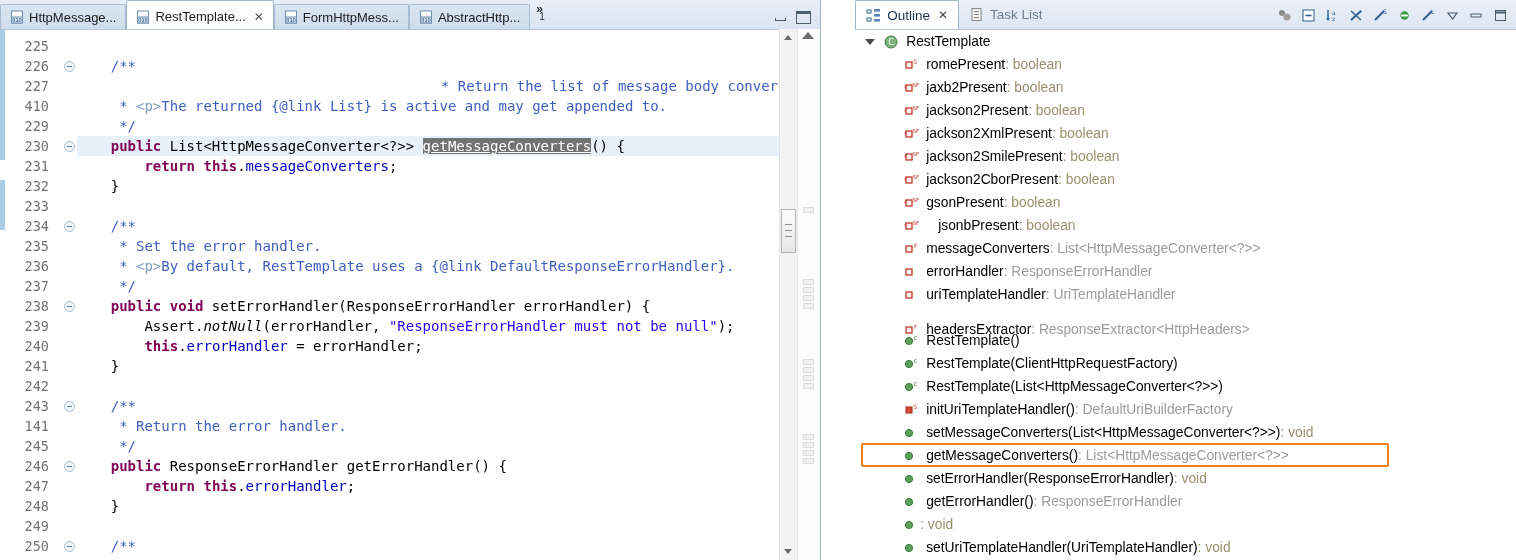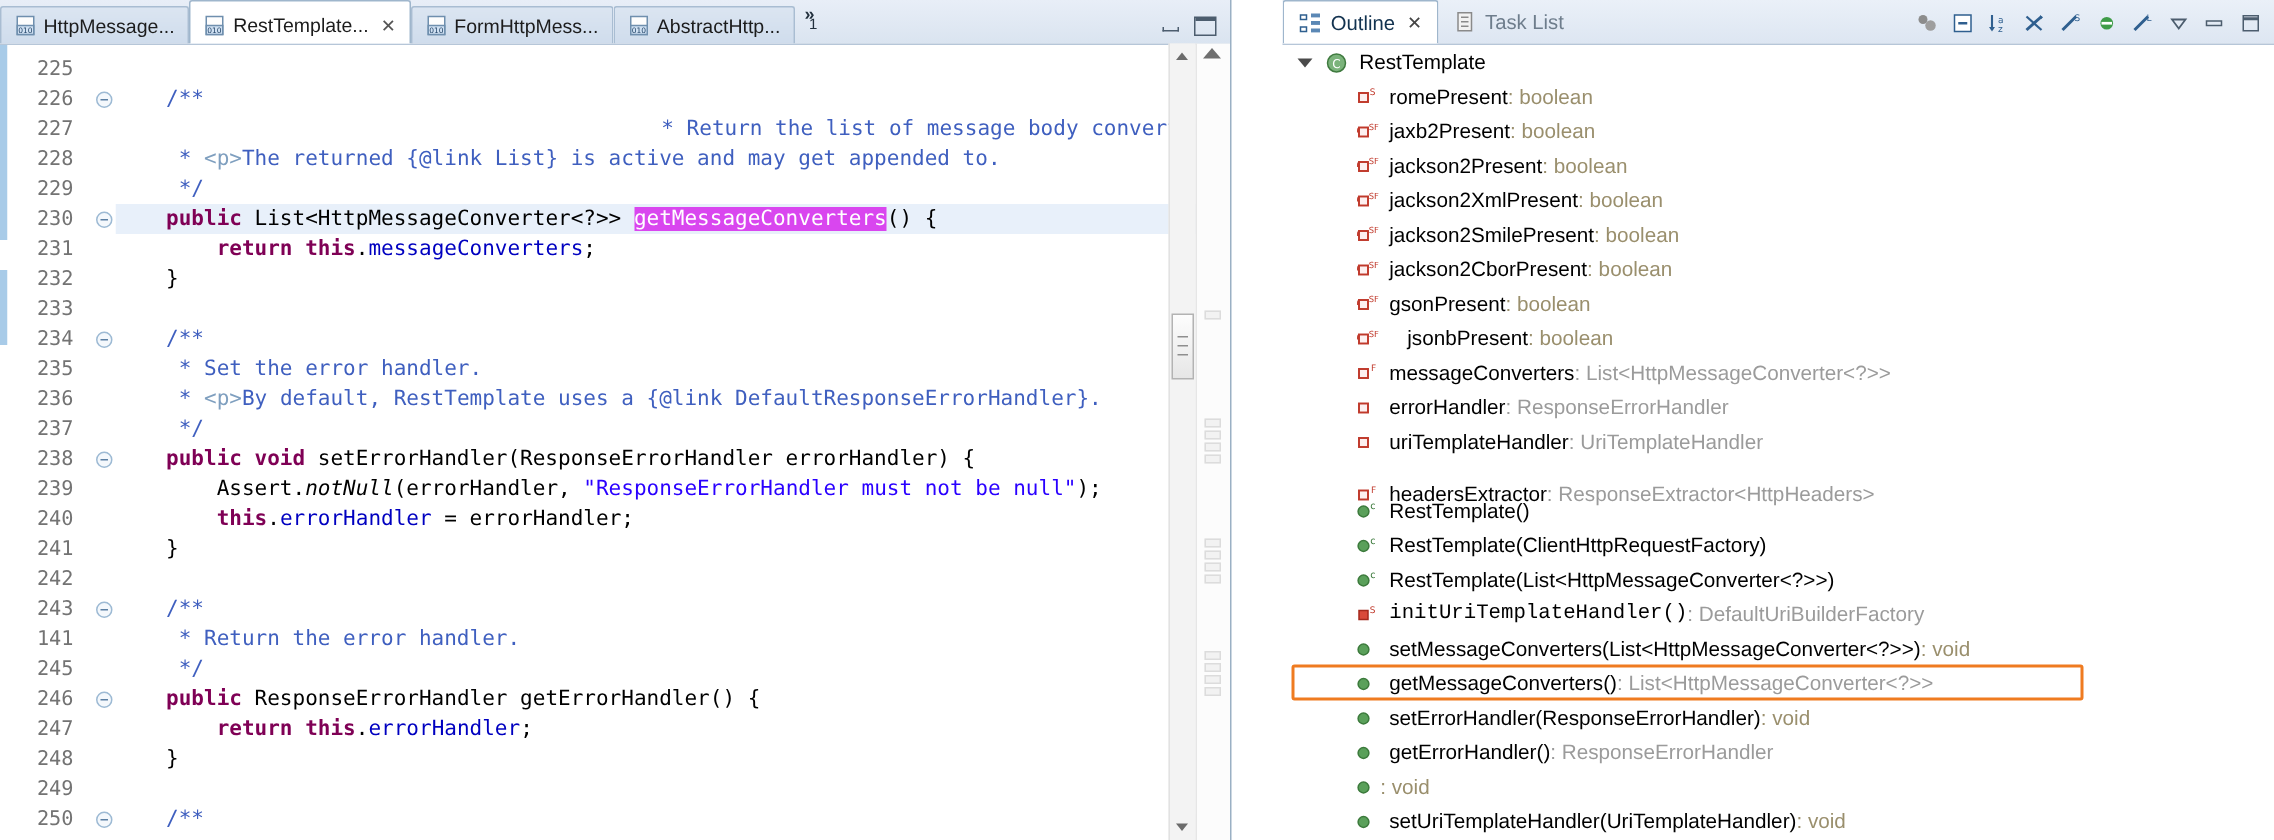--- a/index.html
+++ b/index.html
@@ -174,21 +174,21 @@
 
     <div class="code-wrap">
       <div class="changebar">
         <i id="chg1" style="top: 0px; height: 130px; background: rgb(168, 203, 232);"></i>
         <i id="chg2" style="top: 150px; height: 50px; background: rgb(168, 203, 232);"></i>
       </div>
       <div class="gutter" id="gutter">
           <div class="ln" style="top: 6px;">225</div>
           <div class="ln" style="top: 26px;">226</div>
           <div class="ln" style="top: 46px;">227</div>
-          <div class="ln" style="top: 66px;">228</div>
+          <div class="ln" style="top: 66px;">410</div>
           <div class="ln" style="top: 86px;">229</div>
           <div class="ln" style="top: 106px;">230</div>
           <div class="ln" style="top: 126px;">231</div>
           <div class="ln" style="top: 146px;">232</div>
           <div class="ln" style="top: 166px;">233</div>
           <div class="ln" style="top: 186px;">234</div>
           <div class="ln" style="top: 206px;">235</div>
           <div class="ln" style="top: 226px;">236</div>
           <div class="ln" style="top: 246px;">237</div>
           <div class="ln" style="top: 266px;">238</div>
@@ -214,21 +214,21 @@
           <div class="fold" style="top: 431px;"></div>
           <div class="fold" style="top: 511px;"></div>
         </div>
       <div class="codearea" id="codearea">
           <div class="cl" style="top: 6px;"></div>
           <div class="cl" style="top: 26px;"><span class="pl">    </span><span class="cm">/**</span></div>
           <div class="cl" style="top: 46px; text-align: right;"><span class="cm">     * Return the list of message body converters.</span></div>
           <div class="cl" style="top: 66px;"><span class="cm">     * </span><span class="cmtag">&lt;p&gt;</span><span class="cm">The returned {@link List} is active and may get appended to.</span></div>
           <div class="cl" style="top: 86px;"><span class="cm">     */</span></div>
           <div class="hl-line" style="top: 106px; background: rgb(232, 240, 250);"></div>
-          <div class="cl" style="top: 106px;"><span class="pl">    </span><span class="kw">public</span><span class="pl"> List&lt;HttpMessageConverter&lt;?&gt;&gt; </span><span class="sel" style="background: #d946ef;">getMessageConverters</span><span class="pl">() {</span></div>
+          <div class="cl" style="top: 106px;"><span class="pl">    </span><span class="kw">public</span><span class="pl"> List&lt;HttpMessageConverter&lt;?&gt;&gt; </span><span class="sel" style="background: #737373; text-decoration: underline;">getMessageConverters</span><span class="pl">() {</span></div>
           <div class="cl" style="top: 126px;"><span class="pl">        </span><span class="kw">return</span><span class="pl"> </span><span class="kw">this</span><span class="pl">.</span><span class="fld">messageConverters</span><span class="pl">;</span></div>
           <div class="cl" style="top: 146px;"><span class="pl">    }</span></div>
           <div class="cl" style="top: 166px;"></div>
           <div class="cl" style="top: 186px;"><span class="pl">    </span><span class="cm">/**</span></div>
           <div class="cl" style="top: 226px;"><span class="cm">     * </span><span class="cmtag">&lt;p&gt;</span><span class="cm">By default, RestTemplate uses a {@link DefaultResponseErrorHandler}.</span></div>
           <div class="cl" style="top: 206px;"><span class="cm">     * Set the error handler.</span></div>
           <div class="cl" style="top: 246px;"><span class="cm">     */</span></div>
           <div class="cl" style="top: 266px;"><span class="pl">    </span><span class="kw">public void</span><span class="pl"> setErrorHandler(ResponseErrorHandler errorHandler) {</span></div>
           <div class="cl" style="top: 286px;"><span class="pl">        Assert.</span><span class="sfn">notNull</span><span class="pl">(errorHandler, </span><span class="str">"ResponseErrorHandler must not be null"</span><span class="pl">);</span></div>
           <div class="cl" style="top: 306px;"><span class="pl">        </span><span class="kw">this</span><span class="pl">.</span><span class="fld">errorHandler</span><span class="pl"> = errorHandler;</span></div>
@@ -480,21 +480,21 @@
               <circle cx="6" cy="8" r="3.6" fill="#5aa05a" stroke="#3c7a3c" stroke-width="1"></circle>
               <text x="10.5" y="6.5" font-size="6.5" fill="#3c7a3c" font-family="DejaVu Sans, sans-serif">c</text>
             </svg></span>
           <span class="ol-name" style="margin-left: 6px;">RestTemplate(List&lt;HttpMessageConverter&lt;?&gt;&gt;)</span>
         </div>
         <div class="ol-row" style="top: 368px;">
           <span class="ol-ico" style="margin-left: 48px;"><svg width="17" height="16" viewBox="0 0 17 16">
               <rect x="3" y="5" width="6" height="6" fill="#d94a3a" stroke="#a5291c" stroke-width="1"></rect>
               <text x="10.2" y="6.5" font-size="6" fill="#c0392b" font-family="DejaVu Sans, sans-serif">S</text>
             </svg></span>
-          <span class="ol-name" style="margin-left: 6px; font-family: Liberation Mono, monospace;">initUriTemplateHandler()</span>
+          <span class="ol-name" style="margin-left: 6px;">initUriTemplateHandler()</span>
           <span class="ol-type gray"> : DefaultUriBuilderFactory</span>
         </div>
         <div class="ol-row" style="top: 391px;">
           <span class="ol-ico" style="margin-left: 48px;"><svg width="17" height="16" viewBox="0 0 17 16">
               <circle cx="6" cy="8" r="3.6" fill="#5aa05a" stroke="#3c7a3c" stroke-width="1"></circle>
             </svg></span>
           <span class="ol-name" style="margin-left: 6px;">setMessageConverters(List&lt;HttpMessageConverter&lt;?&gt;&gt;)</span>
           <span class="ol-type"> : void</span>
         </div>
         <div class="ol-row" style="top: 414px;">

